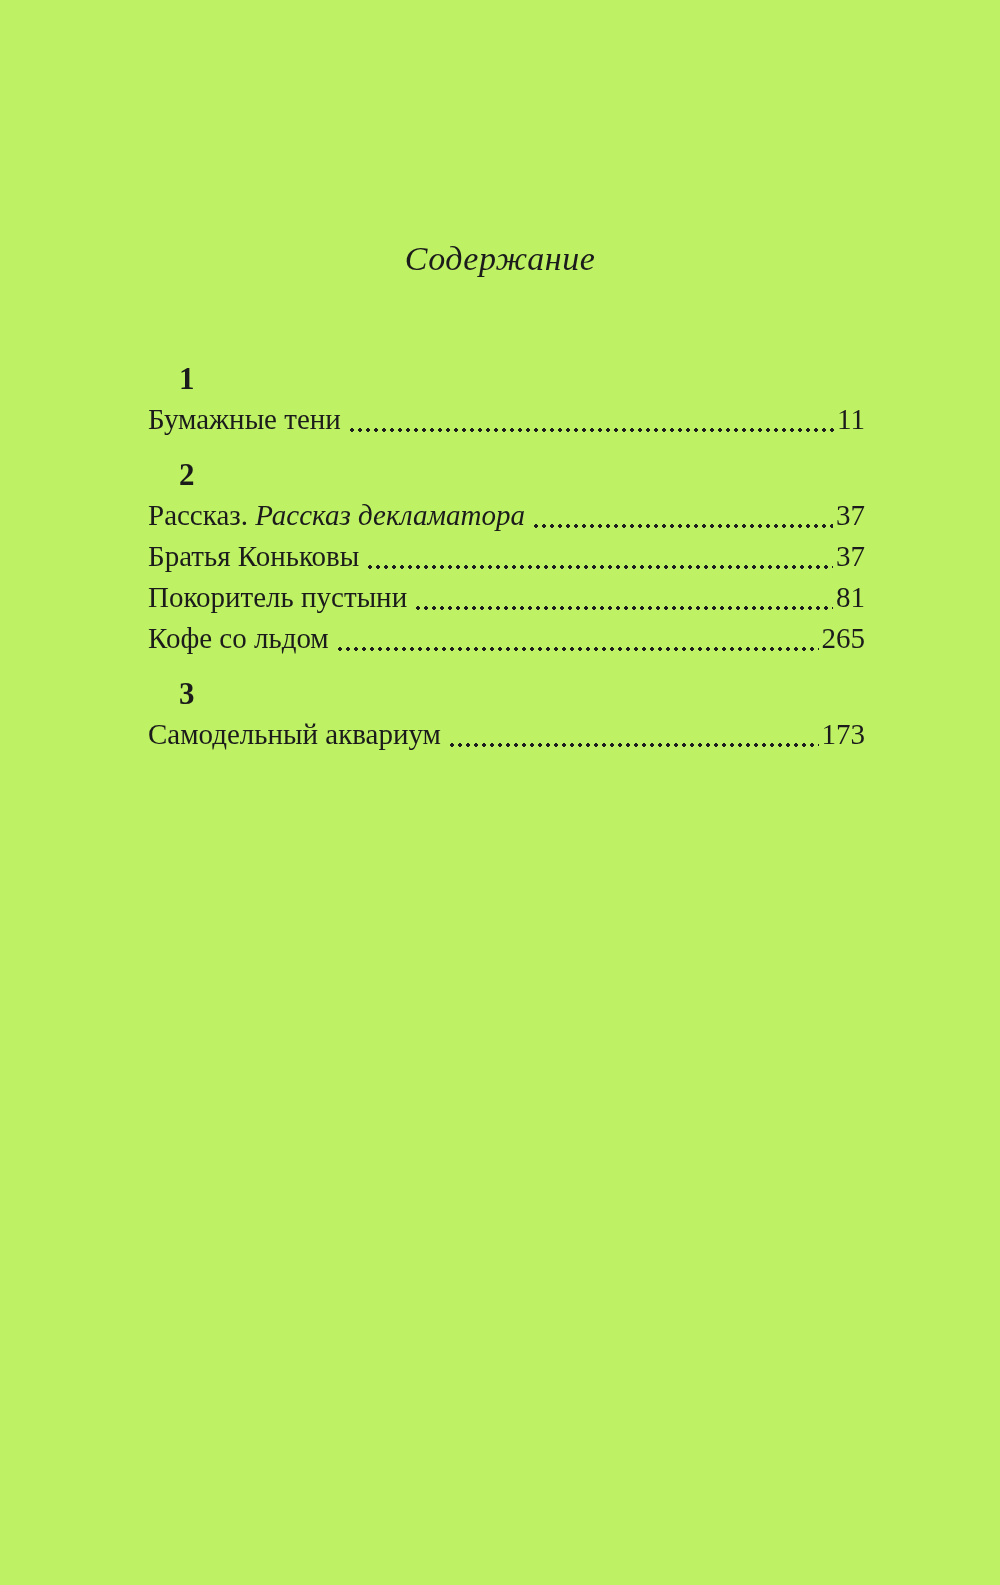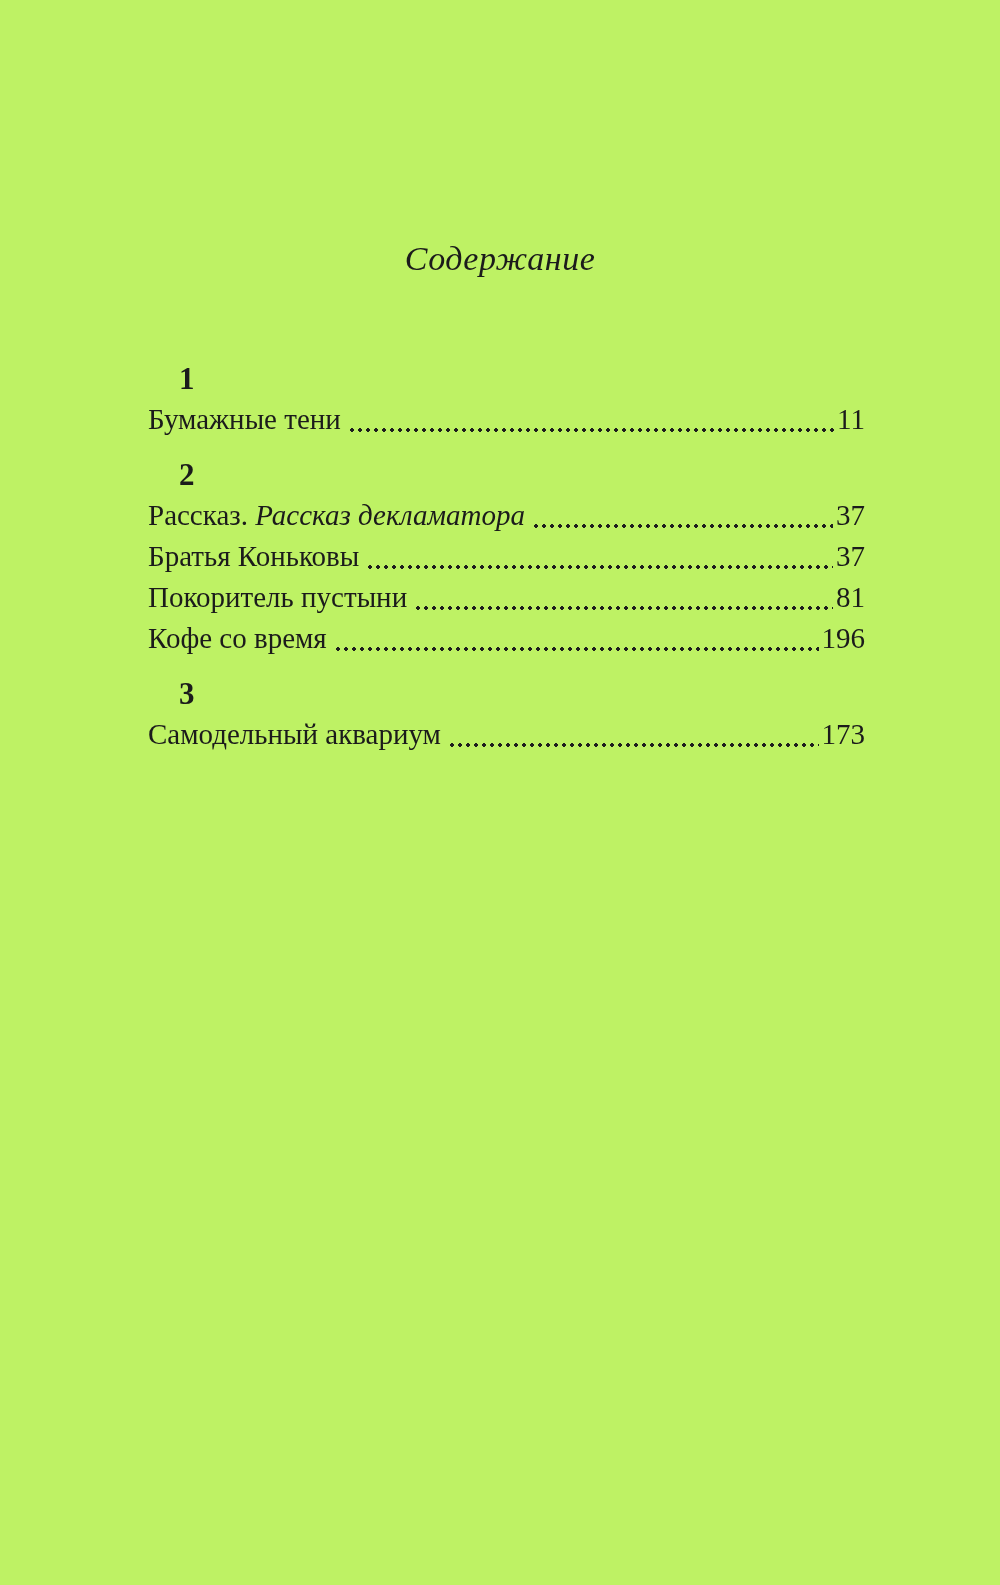--- a/index.html
+++ b/index.html
@@ -82,23 +82,23 @@
         <span class="entry-title"><span>Братья Коньковы</span><span class="entry-title-italic"></span></span>
         <span class="leader"></span>
         <span class="entry-page">37</span>
       </div>
       <div class="entry">
         <span class="entry-title"><span>Покоритель пустыни</span><span class="entry-title-italic"></span></span>
         <span class="leader"></span>
         <span class="entry-page">81</span>
       </div>
       <div class="entry">
-        <span class="entry-title"><span>Кофе со время</span><span class="entry-title-italic"></span></span>
+        <span class="entry-title"><span>Кофе со льдом</span><span class="entry-title-italic"></span></span>
         <span class="leader"></span>
-        <span class="entry-page">196</span>
+        <span class="entry-page">265</span>
       </div>
     </div>
 
     <div class="section">
       <div class="section-number">3</div>
       <div class="entry">
         <span class="entry-title"><span>Самодельный аквариум</span><span class="entry-title-italic"></span></span>
         <span class="leader"></span>
         <span class="entry-page">173</span>
       </div>

